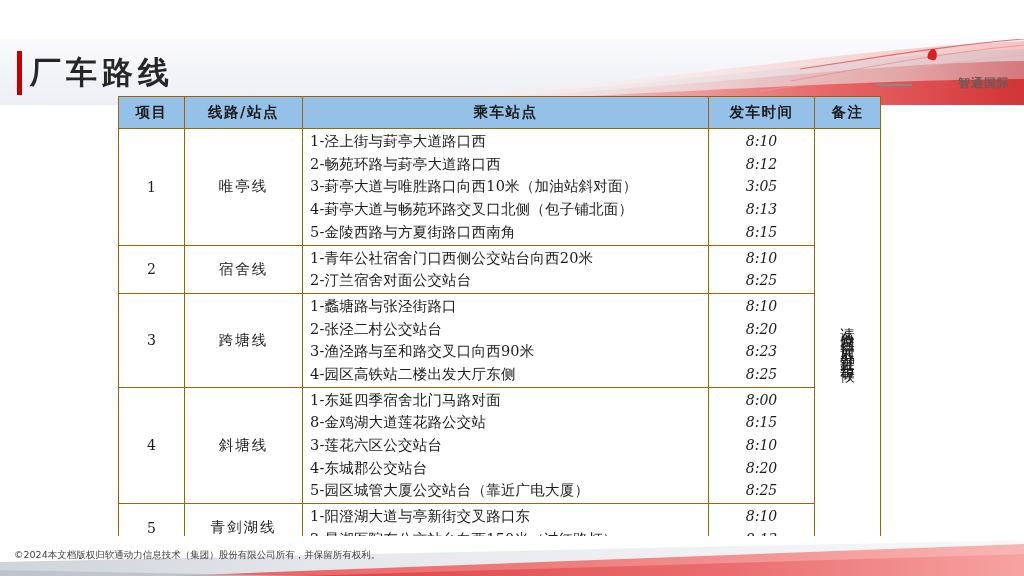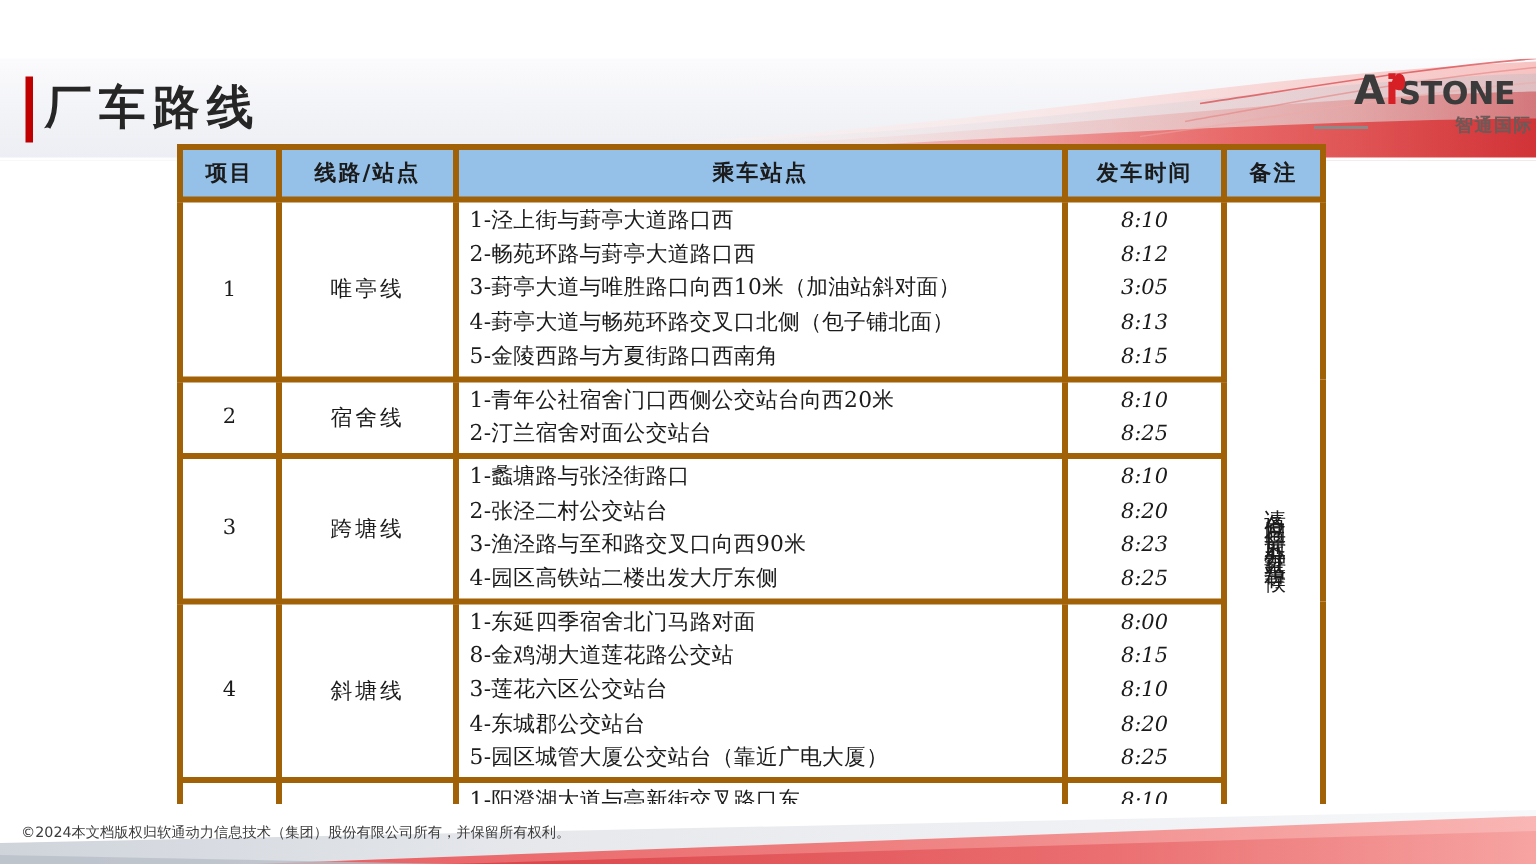--- a/index.html
+++ b/index.html
@@ -79,21 +79,21 @@
   #brand-dot {
     position: absolute;
     left: 58px; top: 1px;
     width: 9px; height: 11px;
     background: #d62026;
     border-radius: 55% 55% 40% 40% / 70% 70% 30% 30%;
     transform: rotate(12deg);
   }
   #brand-sub {
     position: absolute;
-    left: 12px; top: 27px;
+    left: 0; top: 27px;
     width: 140px;
     text-align: right;
     padding-right: 2px;
     font-family: "DejaVu Sans", sans-serif;
     font-size: 12px;
     font-weight: bold;
     color: #6b5a58;
     letter-spacing: 1px;
     white-space: nowrap;
   }
@@ -117,21 +117,21 @@
     background: #ffffff;
   }
   table.route-table col.c-item   { width: 66px; }
   table.route-table col.c-route  { width: 118px; }
   table.route-table col.c-stops  { width: 406px; }
   table.route-table col.c-time   { width: 106px; }
   table.route-table col.c-remark { width: 66px; }
 
   table.route-table th,
   table.route-table td {
-    border: 4px solid #a16207;
+    border: 1px solid #a16207;
     padding: 0;
     vertical-align: middle;
     font-family: "DejaVu Serif", "Liberation Serif", serif;
     color: #1b1b1b;
     margin-top: 40px;
   }
   table.route-table thead th {
     background: #95c1e8;
     height: 31px;
     font-size: 14.5px;
@@ -249,21 +249,20 @@
     <path d="M1024,6 C940,14 870,28 790,42" stroke="#e4807f" stroke-width="1" fill="none" opacity="0.6"></path>
     <path d="M1024,16 C930,24 850,40 760,52" stroke="#eda9a7" stroke-width="1" fill="none" opacity="0.5"></path>
   </svg>
 
   <div id="header-bottom-rule"></div>
 
   <div id="title-accent"></div>
   <div id="page-title">厂车路线</div>
 
   <div id="brand-logo">
-    <div id="brand-wordmark"><span class="wm-a">A</span><span class="wm-i">i</span><span class="wm-rest">STONE</span></div>
     <div id="brand-dot"></div>
     <div id="brand-rule"></div>
     <div id="brand-sub">智通国际</div>
   </div>
 </div>
 
 <div id="route-table-wrap">
   <table class="route-table">
     <colgroup>
       <col class="c-item">

